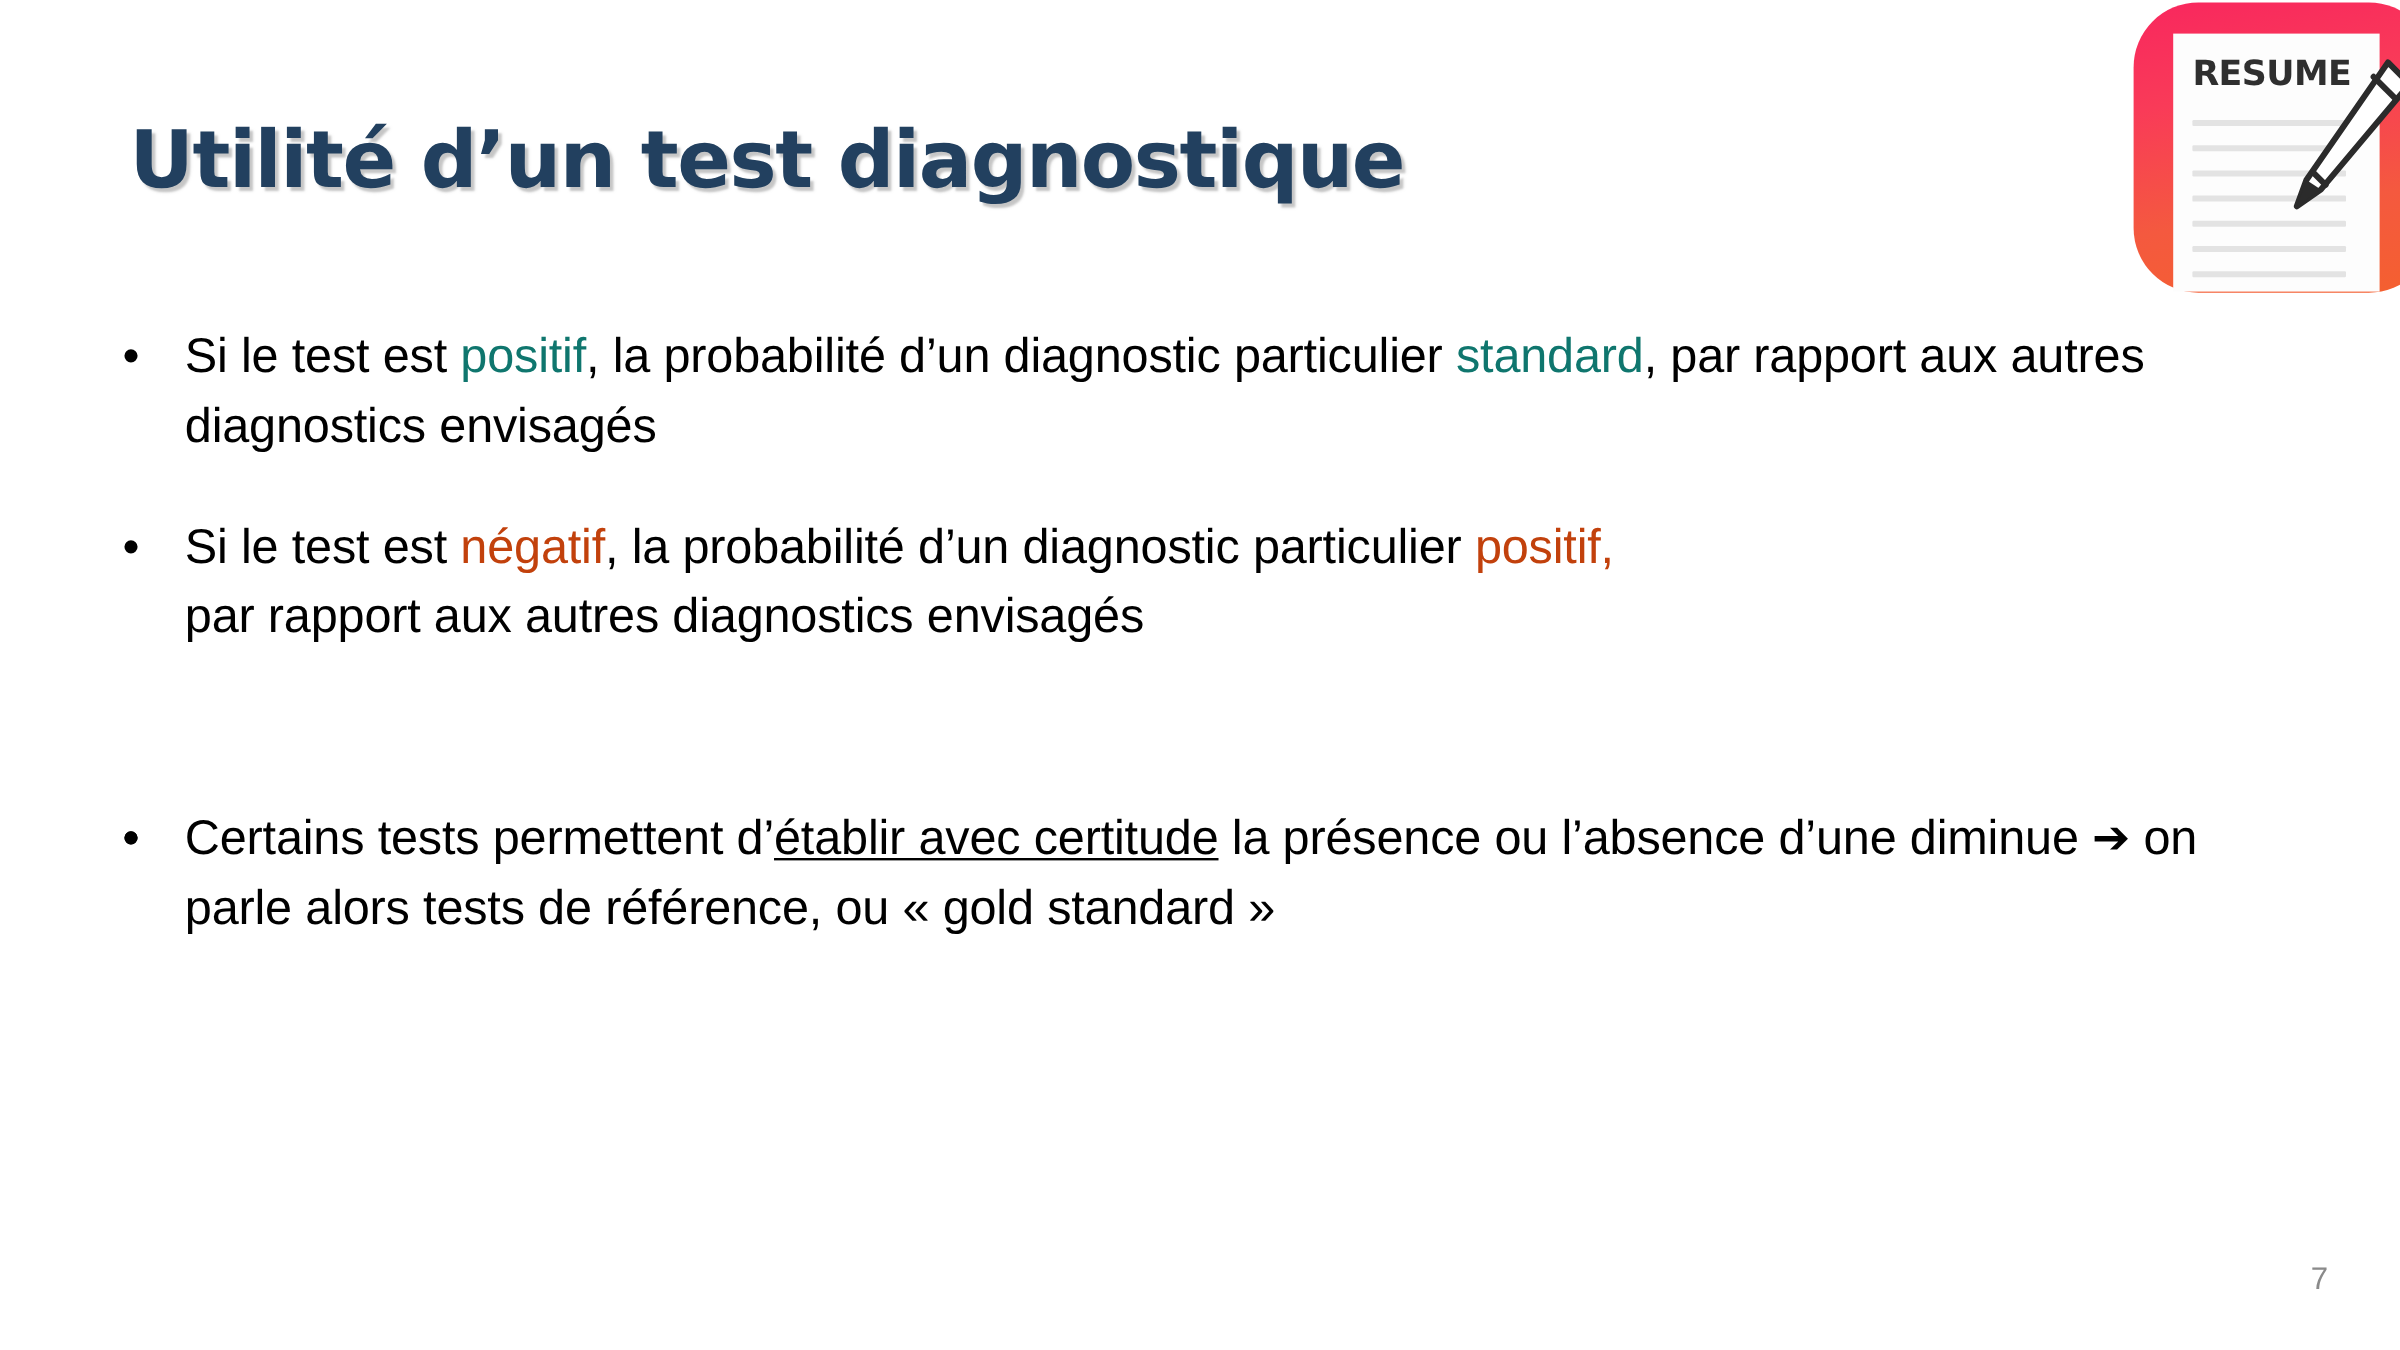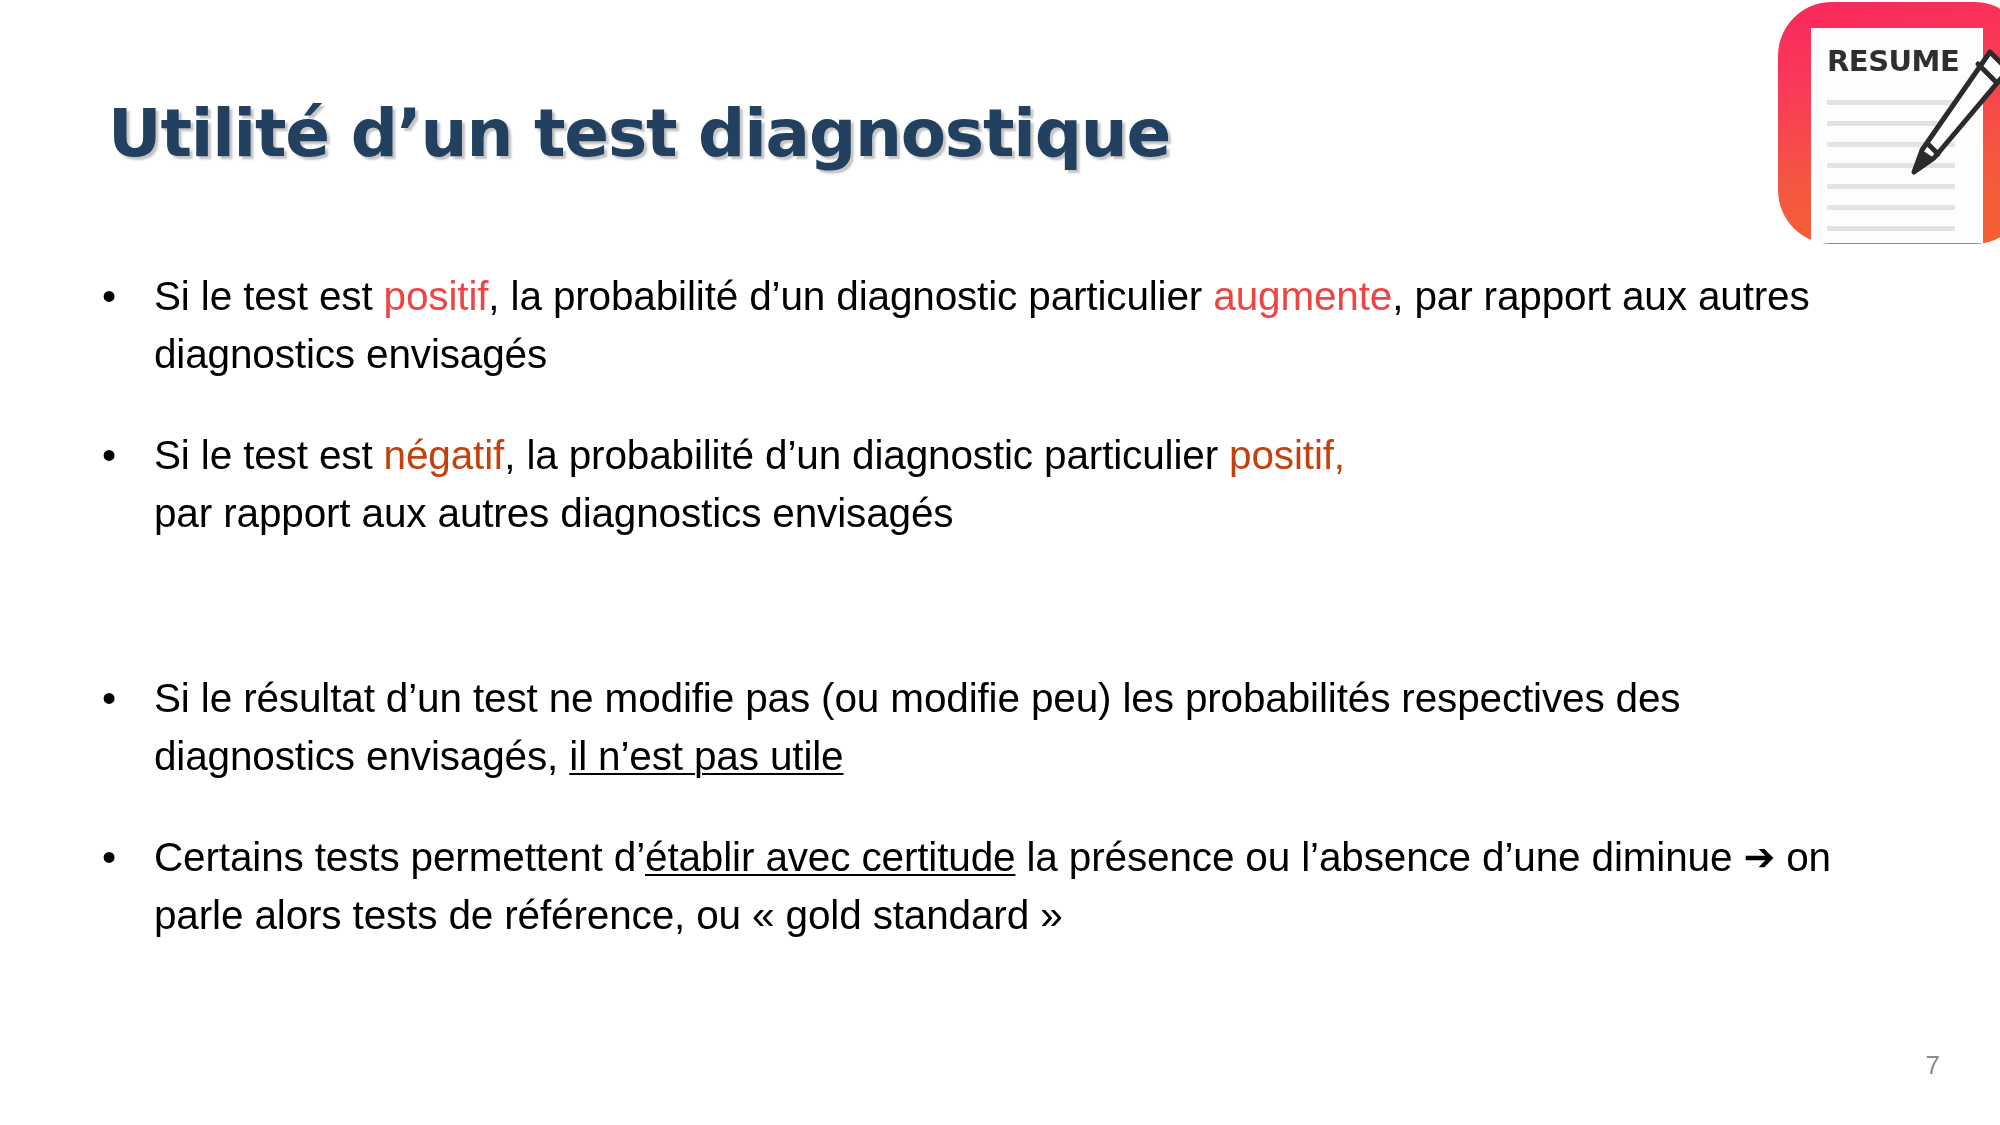--- a/index.html
+++ b/index.html
@@ -64,21 +64,21 @@
     top: 0;
     font-size: 40.5px;
     line-height: 1.42;
     color: #000000;
   }
   .bullet.gap-after { margin-bottom: 44px; }
   .bullet.big-gap-after { margin-bottom: 128px; }
 
   .txt { white-space: pre-wrap; }
 
-  .red   { color: #ef4444; }
+  .red   { color: #0f766e; }
   .blue  { color: #c2410c; }
   .under { text-decoration: underline; text-underline-offset: 3px; text-decoration-thickness: 2px; }
   .arrow {
     font-family: "DejaVu Sans", sans-serif;
     font-weight: 700;
     font-size: 38px;
     display: inline-block;
     transform: translateY(-1px);
   }
 
@@ -172,30 +172,30 @@
         <path d="M34 98 L44 108" stroke="#2b2b2b" stroke-width="5" stroke-linecap="round"></path>
 
         <path d="M28 104 L20 126 L40 112 Z" fill="#2b2b2b"></path>
       </g>
     </svg>
   </div>
 
   <div id="body">
 
     <p class="bullet gap-after">
-      <span class="dot">•</span><span class="txt"><span>Si le test est </span><span class="red">positif</span><span>, la probabilité d’un diagnostic particulier </span><span class="red">augmente</span><span>, par rapport aux autres diagnostics envisagés</span></span>
+      <span class="dot">•</span><span class="txt"><span>Si le test est </span><span class="red">positif</span><span>, la probabilité d’un diagnostic particulier </span><span class="red">standard</span><span>, par rapport aux autres diagnostics envisagés</span></span>
     </p>
 
     <p class="bullet big-gap-after">
       <span class="dot">•</span><span class="txt"><span>Si le test est </span><span class="blue">négatif</span><span>, la probabilité d’un diagnostic particulier </span><span class="blue">positif,</span><span>
 par rapport aux autres diagnostics envisagés</span></span>
     </p>
 
     <p class="bullet gap-after">
-      <span class="dot">•</span><span class="txt"><span>Si le résultat d’un test ne modifie pas (ou modifie peu) les probabilités respectives des diagnostics envisagés, </span><span class="under">il n’est pas utile</span></span>
+      <span class="dot">•</span>
     </p>
 
     <p class="bullet">
       <span class="dot">•</span><span class="txt"><span>Certains tests permettent d’</span><span class="under">établir avec certitude</span><span> la présence ou l’absence d’une diminue </span><span class="arrow">➔</span><span> on parle alors tests de référence, ou « gold standard »</span></span>
     </p>
 
   </div>
 
   <div id="pagenum">7</div>
 

